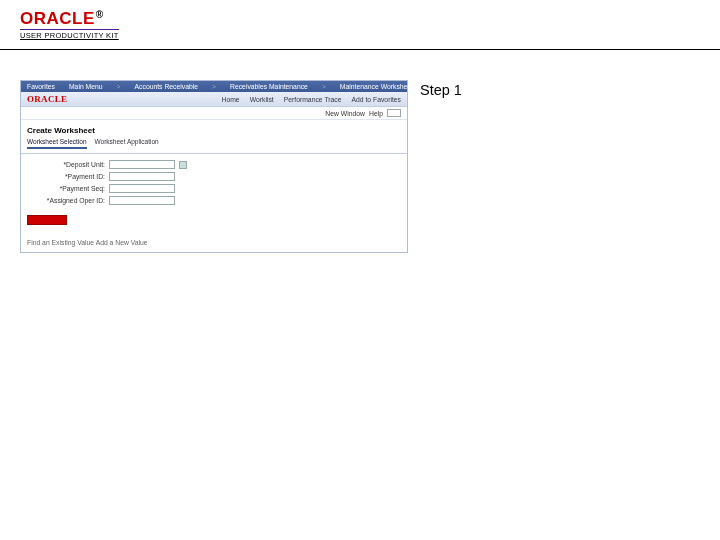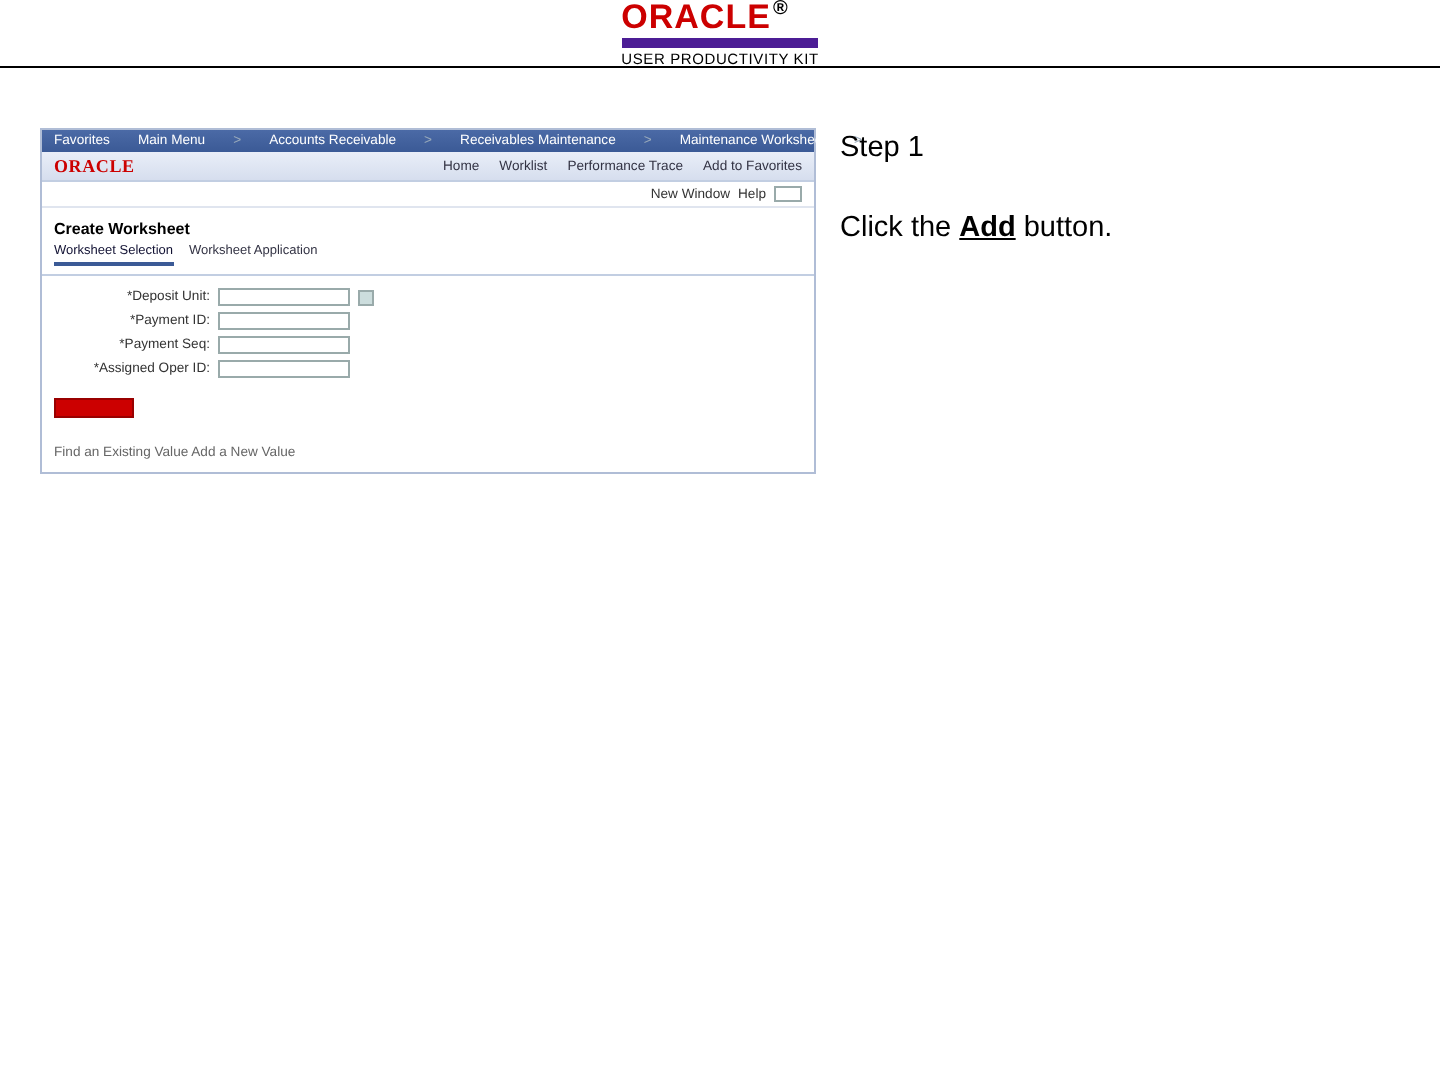--- a/index.html
+++ b/index.html
@@ -1,33 +1,33 @@
 <!DOCTYPE html>
 <html><head>
   <meta charset="utf-8">
   <style>
     * { margin:0; padding:0; box-sizing:border-box; font-family:Arial,Helvetica,sans-serif; }
     html,body{ width:720px; height:540px; background:#fff; }
     .page{ width:720px; height:540px; position:relative; }
 
     .header{
-      width:100%; height:34px; border-bottom:1px solid #000;
-      display:flex; align-items:center; justify-content:center;
+      width:100%; height:50px; border-bottom:1px solid #000;
+      display:flex; align-items:center; justify-content:flex-start;
       padding:0 20px;
     }
     .brand{ display:flex; flex-direction:column; }
     .oracle-logo{
       font-family:Georgia,'Times New Roman',serif;
       font-weight:bold; font-size:17px; letter-spacing:0.5px;
       color:#c00; line-height:1;
     }
     .oracle-logo .r{ font-size:10px; vertical-align:top; color:#000; margin-left:1px;}
     .upk{
       font-size:7.5px; letter-spacing:0.3px; color:#000;
-      border-top:5px solid #4c1d95; margin-top:2px; padding-top:1px;
+      border-top:1px solid #4c1d95; margin-top:2px; padding-top:1px;text-decoration:underline;
     }
     .title{ font-size:17px; color:#000; }
 
     .content{
       display:flex; width:100%;
     }
     .screenshot{
       width:410px; padding:30px 0 0 20px;
     }
     .inst{
@@ -161,18 +161,15 @@
           <span class="inp"></span>
           <span></span>
         </div>
         <div class="redbtn"></div>
         <div class="footer">Find an Existing Value   Add a New Value</div>
       </div>
     </div>
 
     <div class="inst">
       <p>Step 1</p>
-      <p>
-        <span>Click the </span><span class="bold-u">Add</span><span> button.</span>
-      </p>
     </div>
   </div>
 </div>
 
 </body></html>

